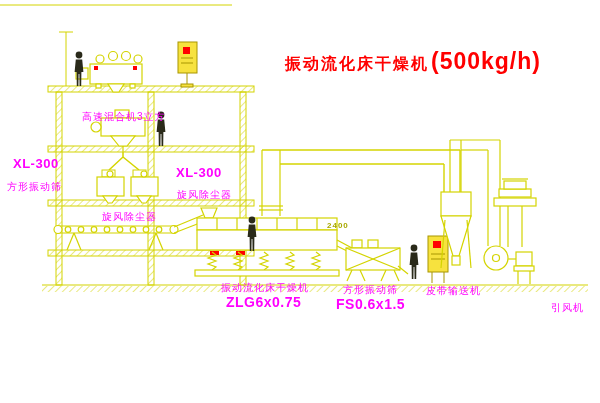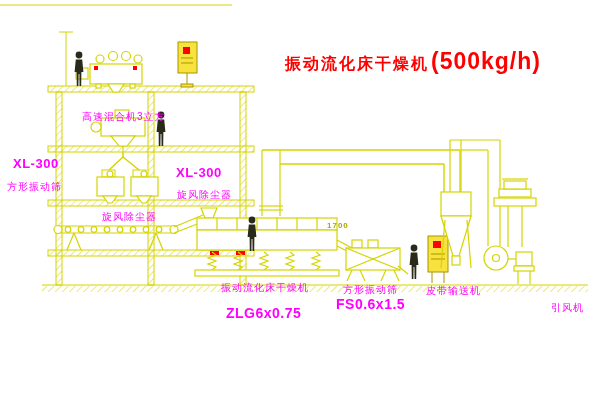--- a/index.html
+++ b/index.html
@@ -230,20 +230,20 @@
   <span class="t-cap">(500kg/h)</span>
 </div>
 
 <div class="lbl lbl-s" style="left:82px;top:112px;">高速混合机3立方</div>
 <div class="lbl lbl-m" style="left:13px;top:157px;">XL-300</div>
 <div class="lbl lbl-s" style="left:7px;top:182px;">方形振动筛</div>
 <div class="lbl lbl-m" style="left:176px;top:166px;">XL-300</div>
 <div class="lbl lbl-s" style="left:177px;top:190px;">旋风除尘器</div>
 <div class="lbl lbl-s" style="left:102px;top:212px;">旋风除尘器</div>
 <div class="lbl lbl-s" style="left:221px;top:283px;text-align:right;">振动流化床干燥机</div>
-<div class="lbl lbl-model" style="left:226px;top:306px;">ZLG6x0.75</div>
+<div class="lbl lbl-model" style="left:226px;top:295px;">ZLG6x0.75</div>
 <div class="lbl lbl-s" style="left:343px;top:285px;">方形振动筛</div>
 <div class="lbl lbl-model" style="left:336px;top:297px;">FS0.6x1.5</div>
 <div class="lbl lbl-s" style="left:426px;top:286px;">皮带输送机</div>
 <div class="lbl lbl-s" style="left:551px;top:303px;">引风机</div>
-<div class="lbl lbl-dim" style="left:327px;top:222px;">1700</div>
+<div class="lbl lbl-dim" style="left:327px;top:222px;">2400</div>
 
 </div>
 
 </body></html>

